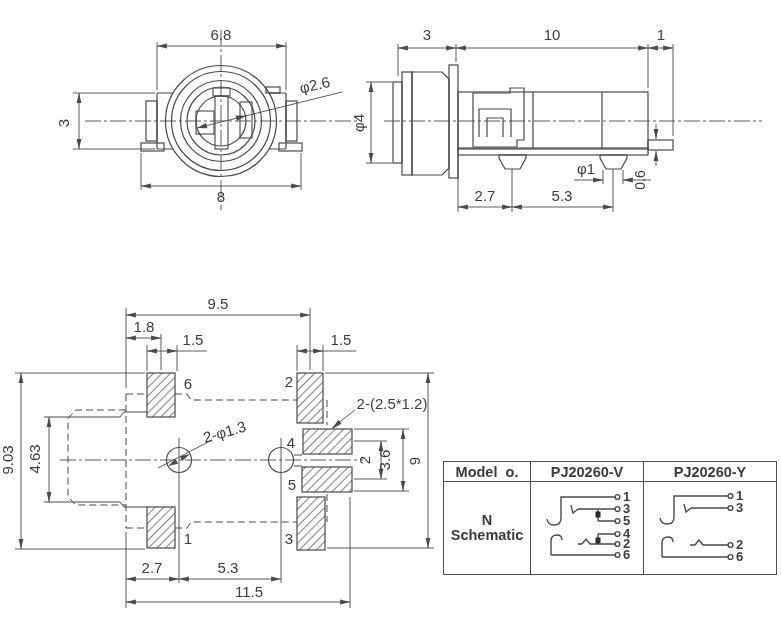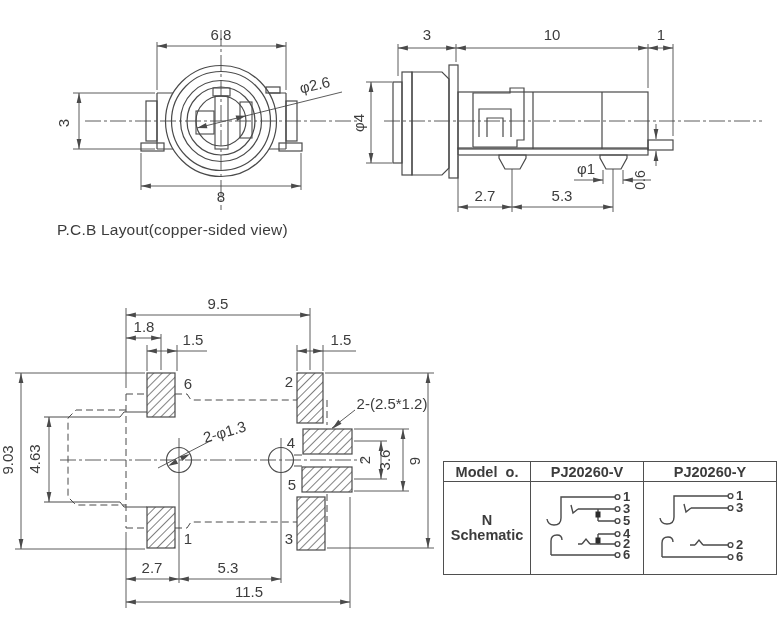--- a/index.html
+++ b/index.html
@@ -202,21 +202,20 @@
       <text class="pinlab" x="188" y="389" text-anchor="middle">6</text>
       <text class="pinlab" x="289" y="387" text-anchor="middle">2</text>
       <text class="pinlab" x="291" y="448" text-anchor="middle">4</text>
       <text class="pinlab" x="292" y="490" text-anchor="middle">5</text>
       <text class="pinlab" x="188" y="544" text-anchor="middle">1</text>
       <text class="pinlab" x="289" y="544" text-anchor="middle">3</text>
     </g>
   </g>
 </svg>
 
-<div class="caption">P.C.B Layout(copper-sided view)</div>
 
 <table class="spec-table">
   <colgroup>
         <col class="col-model">
         <col class="col-v">
         <col class="col-y">
       </colgroup>
   <tbody>
         <tr>
     <th class="model-cell">Model  o.</th>

